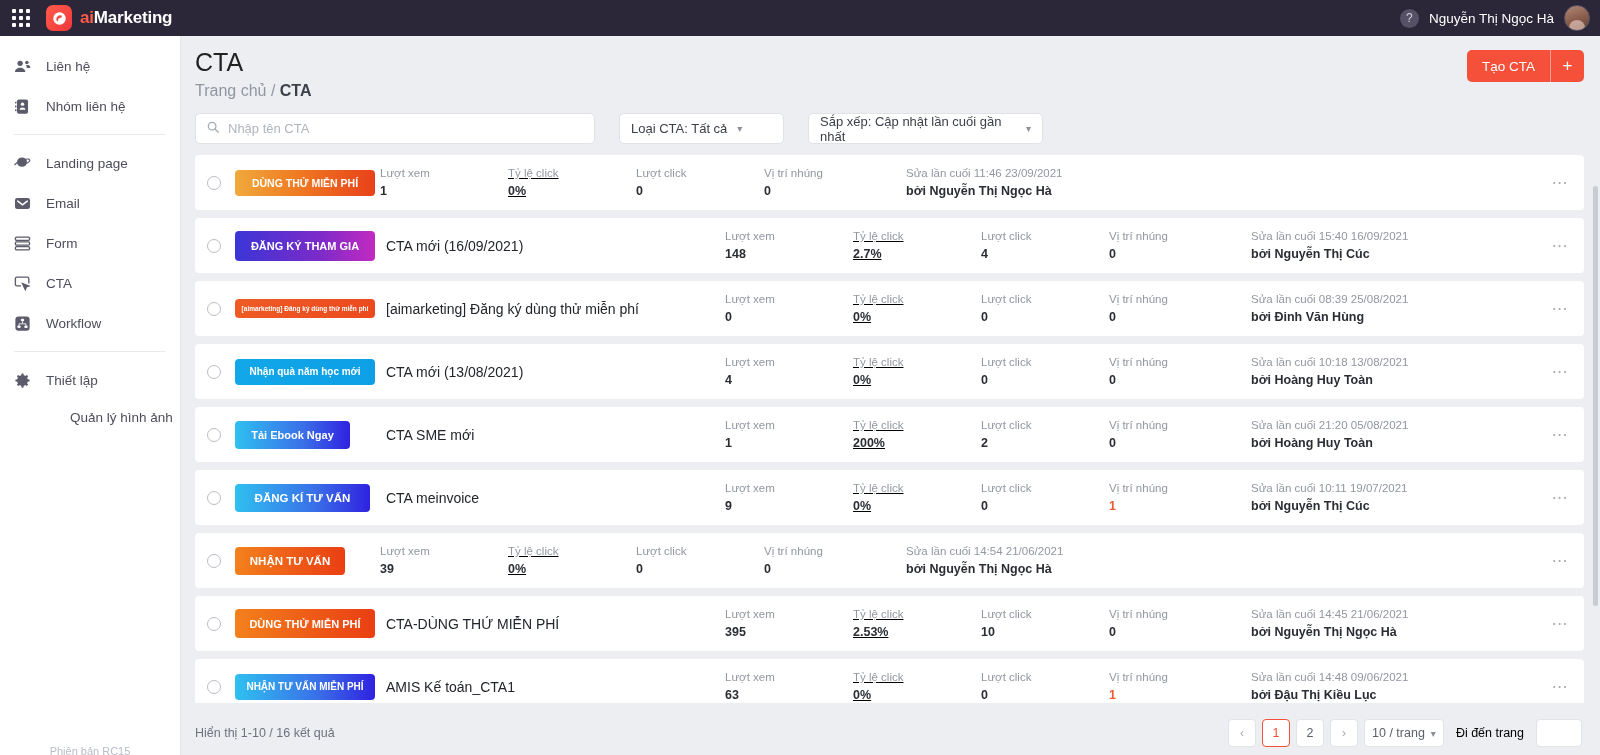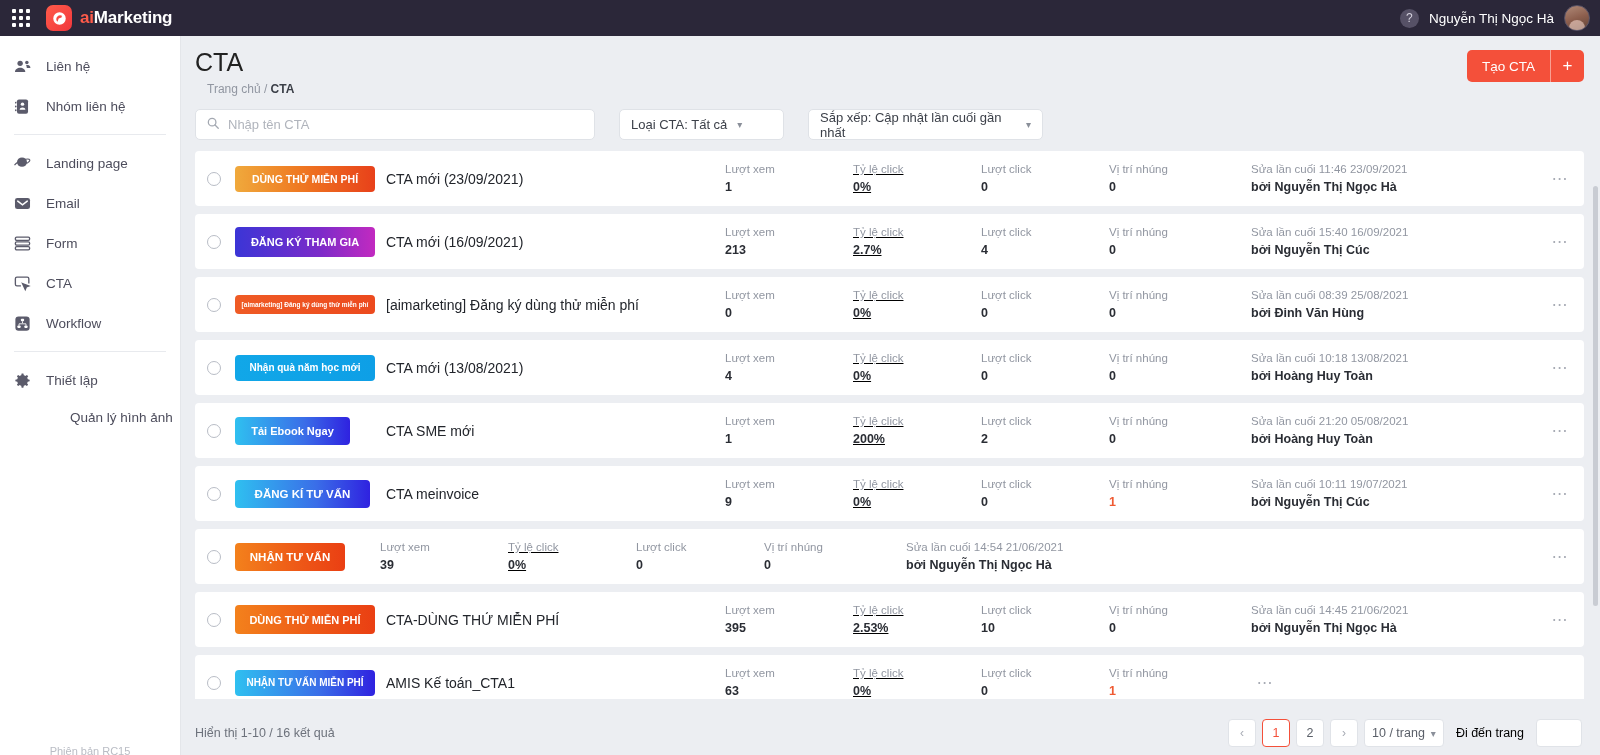--- a/index.html
+++ b/index.html
@@ -76,21 +76,21 @@
   }
 
   
   .main {
     position: absolute; top: 36px; left: 181px;
     width: 1419px; height: 719px; background: #eceef2;
     padding: 14px 16px 0 14px;
   }
   .page-head { display: flex; align-items: flex-start; }
   .page-title { font-size: 25px; color: #222; font-weight: normal; line-height: 1; }
-  .breadcrumb { font-size: 12px; color: #9196a1; margin-top: 7px; margin-left: 12px; }
+  .breadcrumb { font-size: 16px; color: #9196a1; margin-top: 7px; }
   .breadcrumb b { color: #3c4049; font-weight: bold; }
   .create-btn {
     margin-left: auto; display: flex; align-items: stretch;
     background: #f4503a; border-radius: 5px; overflow: hidden; cursor: pointer;
     height: 32px;
   }
   .create-btn .lbl {
     color: #fff; font-size: 13.5px; padding: 0 15px;
     display: flex; align-items: center;
   }
@@ -341,21 +341,20 @@
         <span class="chev">▾</span>
       </div>
     </div>
 
     <div class="list-wrap" id="list">
         <div class="row">
     <div class="radio"></div>
     <div class="badge-cell">
       <div class="badge" style="background:linear-gradient(90deg,#f0a93c 0%,#ef7a22 45%,#e8411a 100%);width:140px;height:26px;font-size:10.5px;">DÙNG THỬ MIỄN PHÍ</div>
     </div>
-    <div class="cta-name">CTA mới (23/09/2021)</div>
     <div class="metric m1">
       <div class="lab">Lượt xem</div>
             <div class="val">1</div>
     </div>
     <div class="metric m2">
       <div class="lab">Tỷ lệ click</div>
             <div class="val">0%</div>
     </div>
     <div class="metric m3">
       <div class="lab">Lượt click</div>
@@ -372,21 +371,21 @@
     <div class="dots">⋯</div>
         </div>
         <div class="row">
     <div class="radio"></div>
     <div class="badge-cell">
       <div class="badge" style="background:linear-gradient(90deg,#3b35d6 0%,#7b2bc9 60%,#c22ac0 100%);width:140px;height:30px;font-size:11px;">ĐĂNG KÝ THAM GIA</div>
     </div>
     <div class="cta-name">CTA mới (16/09/2021)</div>
     <div class="metric m1">
       <div class="lab">Lượt xem</div>
-            <div class="val">213</div>
+            <div class="val">148</div>
     </div>
     <div class="metric m2">
       <div class="lab">Tỷ lệ click</div>
             <div class="val">2.7%</div>
     </div>
     <div class="metric m3">
       <div class="lab">Lượt click</div>
             <div class="val">4</div>
     </div>
     <div class="metric m4">
@@ -580,20 +579,24 @@
       <div class="lab">Tỷ lệ click</div>
             <div class="val">0%</div>
     </div>
     <div class="metric m3">
       <div class="lab">Lượt click</div>
             <div class="val">0</div>
     </div>
     <div class="metric m4">
       <div class="lab">Vị trí nhúng</div>
             <div class="val hi">1</div>
+    </div>
+    <div class="edited">
+      <div class="lab">Sửa lần cuối 14:48 09/06/2021</div>
+            <div class="val">bởi Đậu Thị Kiều Lục</div>
     </div>
     <div class="dots">⋯</div>
         </div>
       </div>
     <div class="scrollbar"></div>
   </div>
 
   <div class="footer">
     <div class="result-text">Hiển thị 1-10 / 16 kết quả</div>
     <div class="pager">

